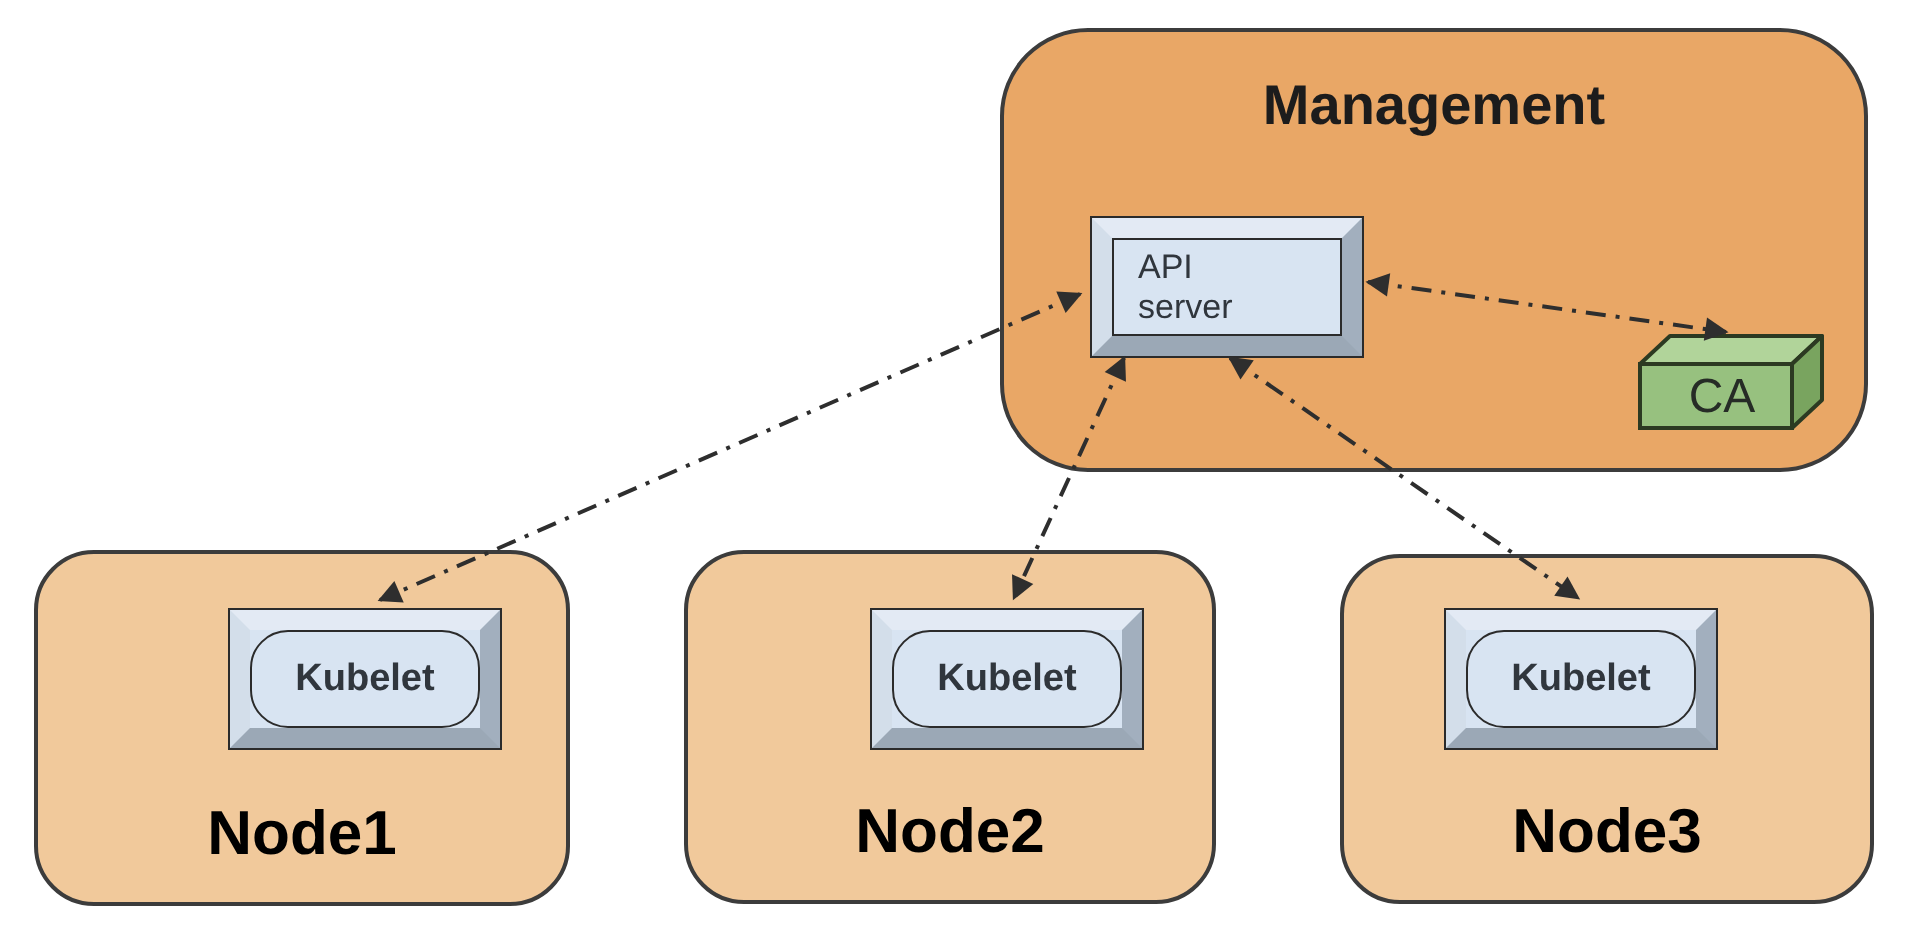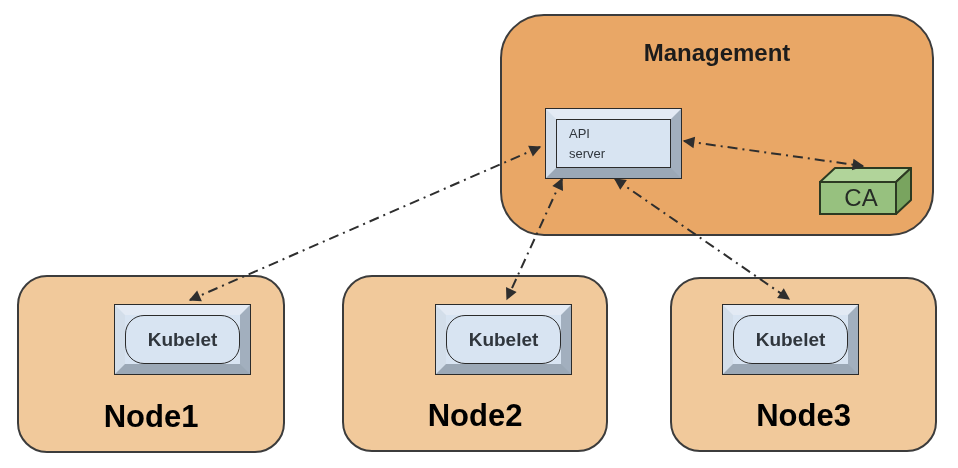--- a/index.html
+++ b/index.html
@@ -27,21 +27,21 @@
     background:#f1c99b;
     border-radius:30px;
   }
   .node1{left:17px;top:275px;width:268px;height:178px;}
   .node2{left:342px;top:275px;width:266px;height:177px;}
   .node3{left:670px;top:277px;width:267px;height:175px;}
 
   .mgmt-title{
     position:absolute;left:0;right:0;top:20px;
     text-align:center;
-    font-size:24px;line-height:34px;font-weight:600;
+    font-size:28px;line-height:34px;font-weight:600;
     color:#1c1c1c;
   }
   .node-label{
     position:absolute;left:0;right:0;bottom:16px;
     text-align:center;
     font-size:31px;font-weight:600;
     color:#000000;
   }
 
   
@@ -60,21 +60,21 @@
     width:100%;height:100%;
     border:1.5px solid #2b2b2b;
     background:#d8e4f2;
     display:flex;align-items:center;justify-content:center;
     color:#30363d;
   }
   .api-box{left:43px;top:92px;}
   .api-face{
     flex-direction:column;align-items:flex-start;justify-content:center;
     padding-left:12px;
-    font-size:13px;line-height:20px;font-weight:500;
+    font-size:17px;line-height:20px;font-weight:500;
   }
   .kubelet-face{
     font-size:19px;font-weight:700;border-radius:19px;
   }
   .k1{left:95px;top:27px;}
   .k2{left:91px;top:27px;}
   .k3{left:50px;top:25px;}
 
   
   .ca-svg{position:absolute;left:314px;top:148px;}

